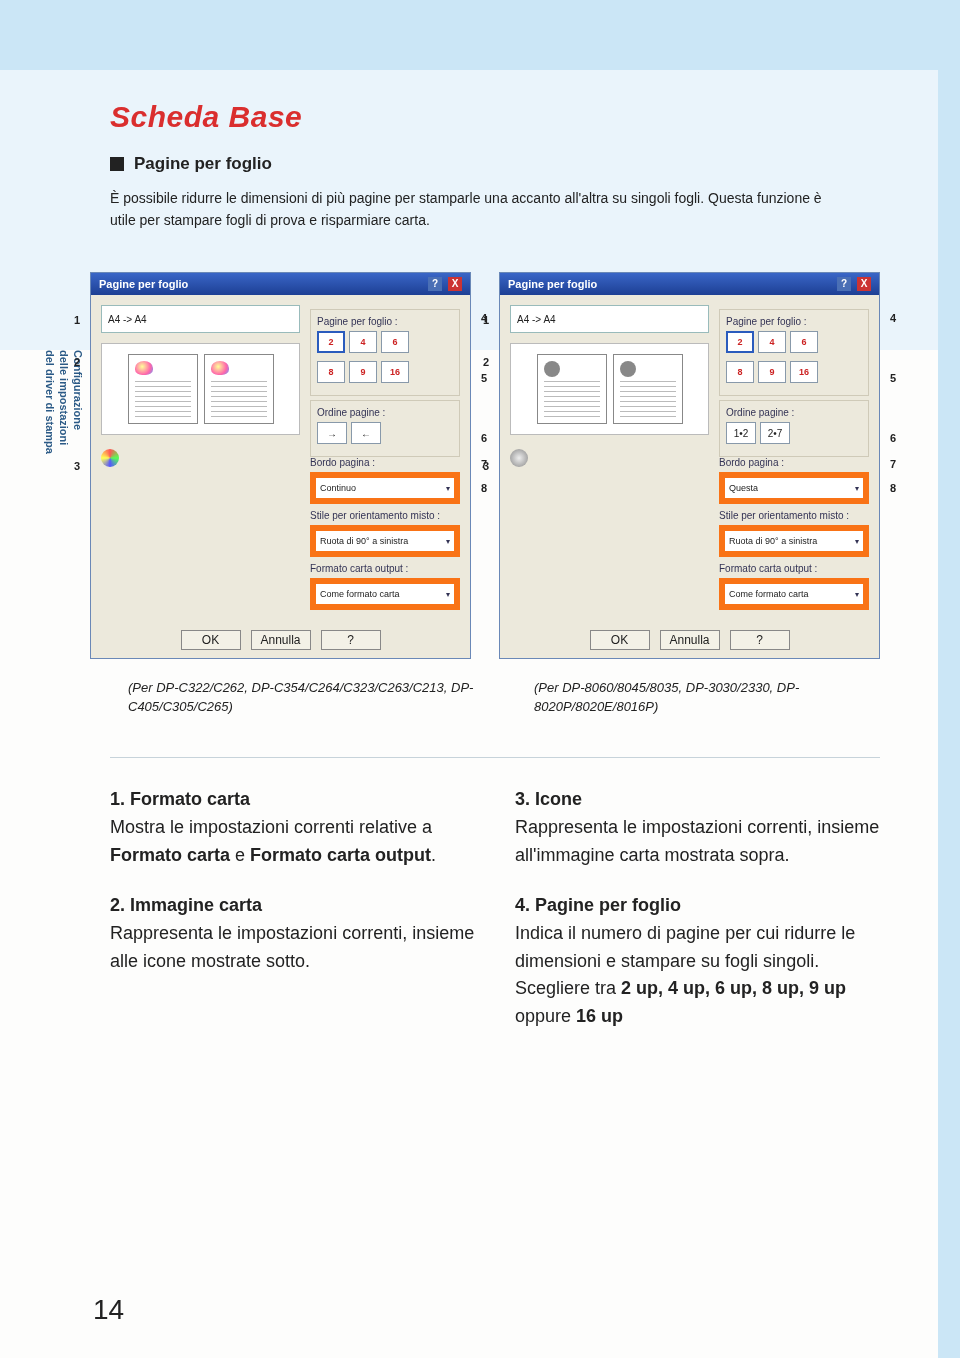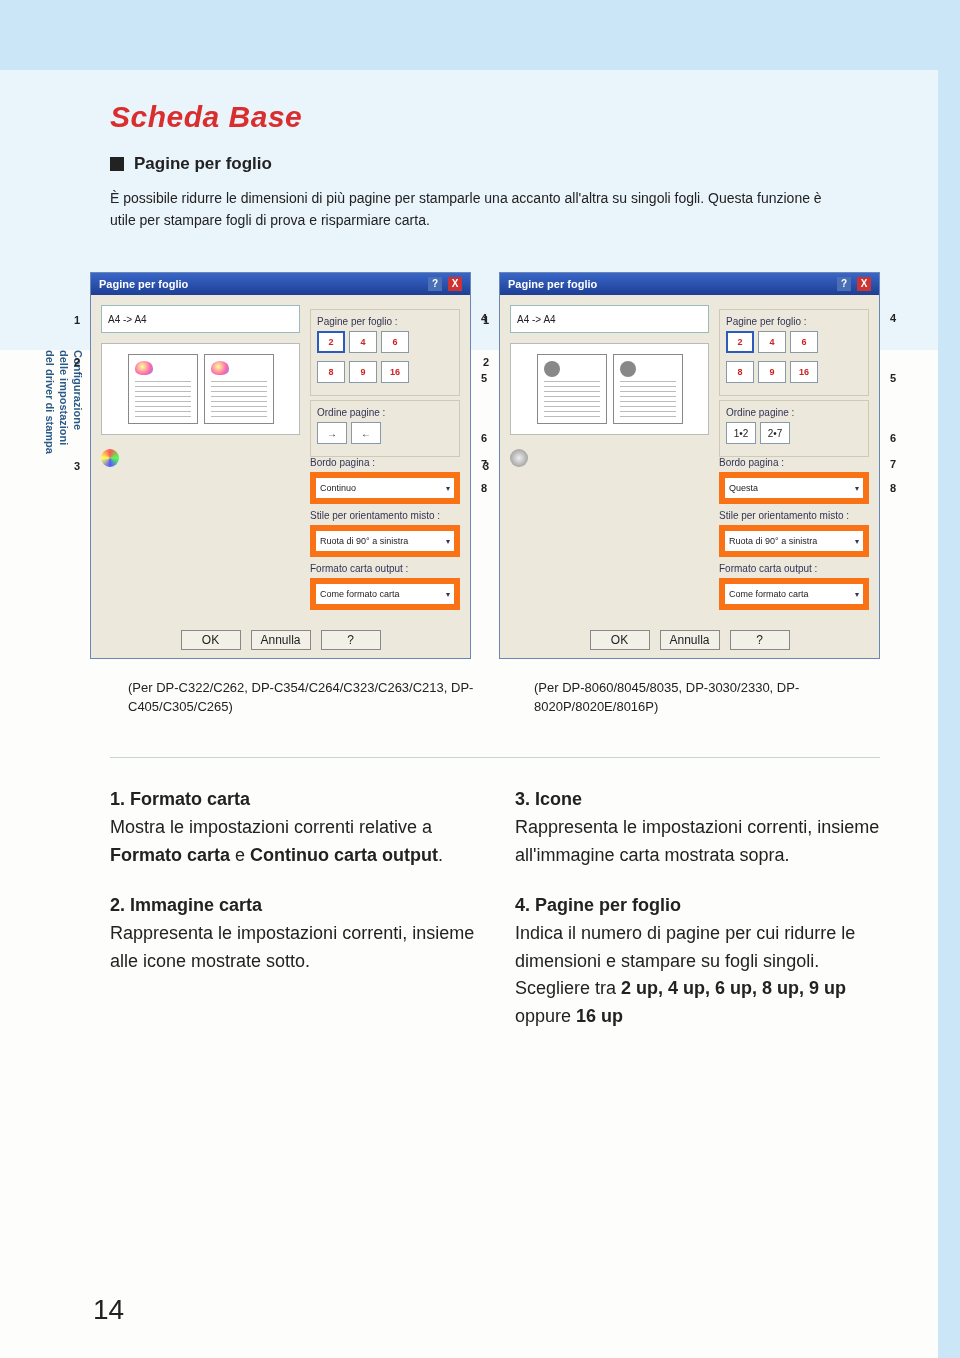--- a/index.html
+++ b/index.html
@@ -106,21 +106,21 @@
   }
   .combo .arr { font-size:8px; color:#335; }
   .btn-row { display:flex; justify-content:center; gap:10px; padding:6px 0 8px; }
   .dlg-btn {
     min-width:60px; height:20px; border:1px solid #888; background:#f3f1e7;
     font-size:12px; display:flex; align-items:center; justify-content:center;
   }
   .col-grp { border:1px solid #cfcab8; padding:6px 6px 4px; margin-top:4px;}
 
   .captions { display:flex; gap:60px; margin: 14px 0 40px 18px; font-size:13px;}
-  .captions > div { width: 360px; line-height:1.45; }
+  .captions > div { width: 360px; line-height:1.45;font-style:italic; }
 
   hr.sep { border:0; border-top:1px solid #c7d3da; margin: 0 0 28px 0; }
 
   .defs { display:flex; gap:40px; font-size:18px; line-height:1.55;}
   .defs .col { flex:1; }
   .defs p { margin-bottom: 22px; }
   .defs b.num { font-weight:700; }
   .defs b.key { font-weight:700; }
 
   .pagenum { position:absolute; left:93px; bottom:32px; font-size:28px; color:#222;}
@@ -314,21 +314,21 @@
     <div>(Per DP-8060/8045/8035, DP-3030/2330, DP-8020P/8020E/8016P)</div>
   </div>
 
   <hr class="sep">
 
   <div class="defs">
     <div class="col">
       <p>
         <b class="num">1.</b>
         <b class="key">Formato carta</b><br>
-        <span>Mostra le impostazioni correnti relative a </span><b>Formato carta</b><span> e </span><b>Continuo carta output</b><span>.</span>
+        <span>Mostra le impostazioni correnti relative a </span><b>Formato carta</b><span> e </span><b>Formato carta output</b><span>.</span>
       </p>
       <p>
         <b class="num">2.</b>
         <b class="key">Immagine carta</b><br>
         <span>Rappresenta le impostazioni correnti, insieme alle icone mostrate sotto.</span>
       </p>
     </div>
     <div class="col">
       <p>
         <b class="num">3.</b>

